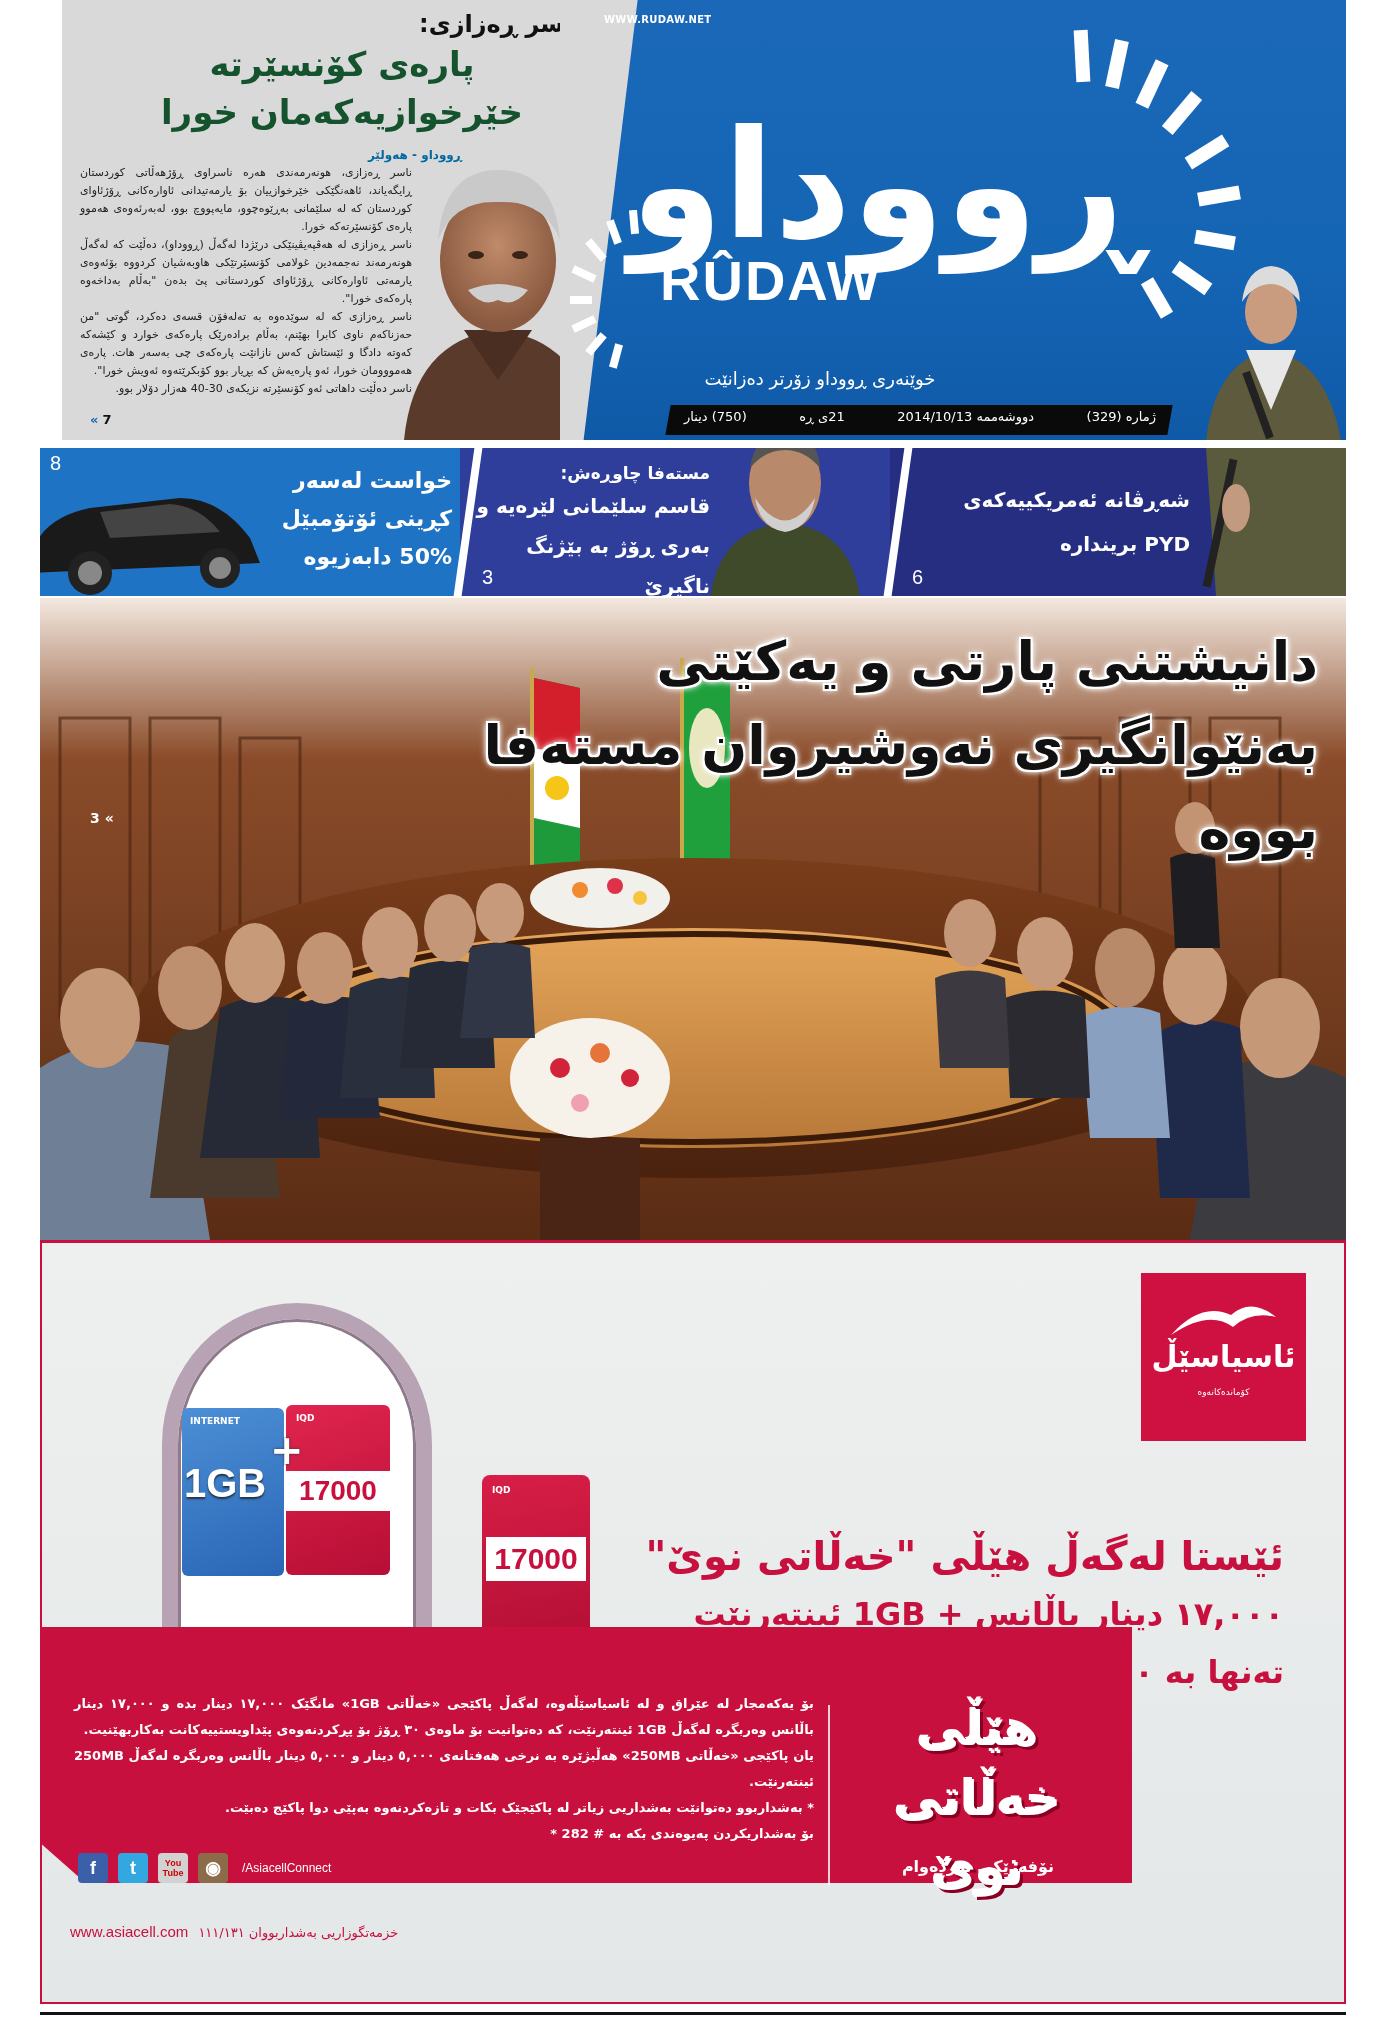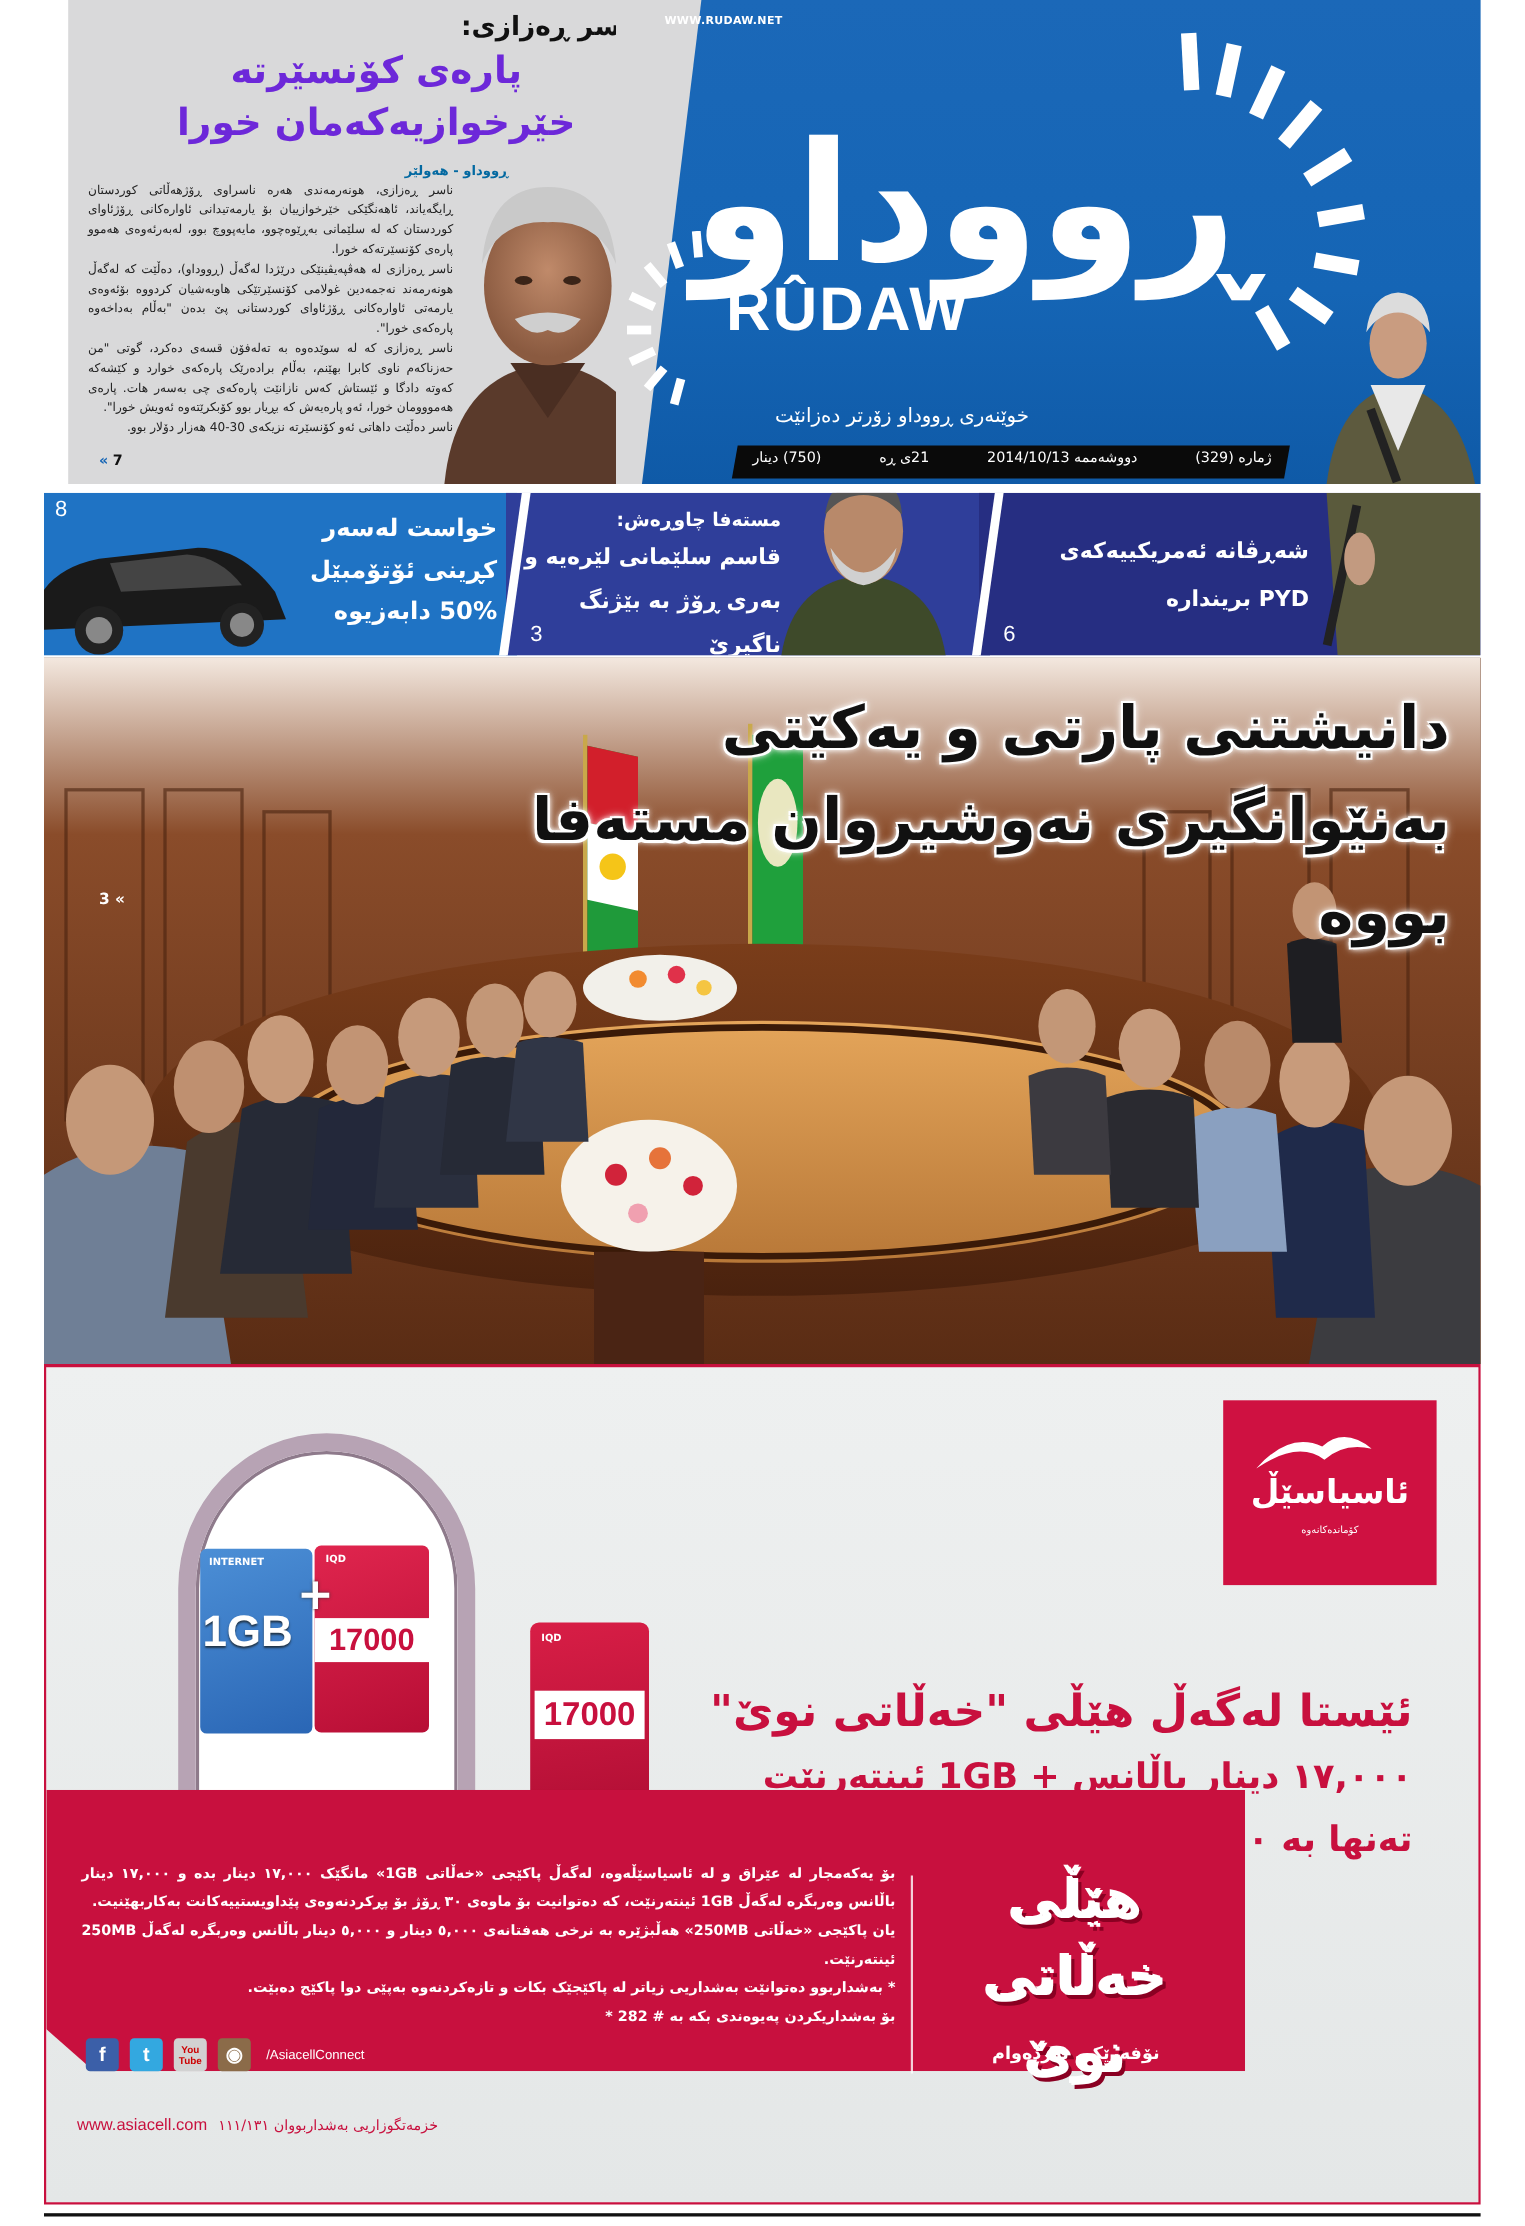--- a/index.html
+++ b/index.html
@@ -7,21 +7,21 @@
   body { font-family: "DejaVu Sans", sans-serif; position: relative; }
 
   .page { position: absolute; left: 40px; top: 0; width: 1306px; height: 2024px; background: #fff; }
 
   
   .top-left { position: absolute; left: 0; top: 0; width: 540px; height: 440px; background: #d9d9da; overflow: hidden; margin-left: 22px; }
   .top-right { position: absolute; left: 520px; top: 0; width: 786px; height: 440px; background: linear-gradient(180deg,#1b68b8 0%, #1565b5 60%, #0f5aa7 100%); overflow: hidden; }
   .top-right:before { content: ""; position: absolute; left: -60px; top: -10px; width: 110px; height: 470px; background: #d9d9da; transform: skewX(-7deg); }
 
   .byline-kicker { position: absolute; right: 20px; top: 10px; font-size: 24px; font-weight: bold; color: #111; direction: rtl; }
-  .headline-red { position: absolute; left: 60px; right: 40px; top: 40px; text-align: center; color: #6d28d9; font-size: 34px; font-weight: bold; line-height: 48px; direction: rtl; }
+  .headline-red { position: absolute; left: 60px; right: 40px; top: 40px; text-align: center; color: #14532d; font-size: 34px; font-weight: bold; line-height: 48px; direction: rtl; }
   .dateline { position: absolute; right: 140px; top: 148px; font-size: 12px; font-weight: bold; color: #0369a1; direction: rtl; }
   .article-body { position: absolute; left: 18px; top: 164px; width: 332px; font-size: 11px; line-height: 18px; color: #222; direction: rtl; text-align: justify; }
   .article-body p { margin-bottom: 0; }
   .ref-link { position: absolute; left: 28px; top: 412px; font-size: 13px; font-weight: bold; color: #1565b5; }
   .ref-link span.n { color: #111; margin-left: 4px; }
 
   .portrait { position: absolute; left: 322px; top: 140px; width: 228px; height: 300px; }
 
   .url { position: absolute; left: 44px; top: 14px; font-size: 10px; color: #fff; font-weight: bold; letter-spacing: .3px; }
   .logo-ar { position: absolute; left: 190px; top: 100px; width: 390px; height: 170px; color: #fff; font-size: 150px; font-weight: bold; line-height: 170px; direction: rtl; text-align: center; font-family: "DejaVu Sans", sans-serif; letter-spacing: -4px; }
@@ -43,21 +43,21 @@
   .teaser-pyd { left: 850px; width: 456px; background: #262e82; }
   .divider-slash { position: absolute; top: 448px; width: 8px; height: 148px; background: #fff; transform: skewX(-8deg); }
 
   
   .main-photo { position: absolute; left: 0; top: 598px; width: 1306px; height: 642px; overflow: hidden; background: linear-gradient(180deg,#6b3a1f 0%, #7d4322 30%, #8a4a24 60%, #6a3518 100%); }
   .main-headline { position: absolute; right: 28px; top: 22px; width: 900px; text-align: right; direction: rtl; color: #111; font-size: 54px; font-weight: bold; line-height: 84px; text-shadow: 0 0 6px #fff, 0 0 6px #fff, 0 0 10px #fff, 2px 2px 0 #fff, -2px -2px 0 #fff, 2px -2px 0 #fff, -2px 2px 0 #fff; }
   .photo-ref { position: absolute; left: 50px; top: 212px; color: #fff; font-size: 14px; font-weight: bold; }
 
   
   .ad { position: absolute; left: 0; top: 1240px; width: 1306px; height: 764px; background: linear-gradient(180deg,#eef0f0 0%, #e4e7e7 100%); border: 2px solid #c8103e; border-top: 3px solid #c8103e; overflow: hidden; }
-  .ad-logo { position: absolute; right: 38px; top: 30px; width: 194px; height: 168px; background: #cf1141; color: #fff; text-align: center; }
+  .ad-logo { position: absolute; right: 38px; top: 30px; width: 165px; height: 168px; background: #cf1141; color: #fff; text-align: center; }
   .ad-logo .brand { position: absolute; left: 0; right: 0; top: 66px; font-size: 30px; font-weight: bold; direction: rtl; }
   .ad-logo .sub { position: absolute; left: 0; right: 0; top: 114px; font-size: 9px; direction: rtl; }
   .ad-head { position: absolute; right: 60px; width: 700px; text-align: right; direction: rtl; color: #c8103e; font-weight: bold; }
   .ad-h1 { top: 290px; font-size: 40px; }
   .ad-h2 { top: 352px; font-size: 32px; }
   .ad-h3 { top: 410px; font-size: 32px; }
 
   .mirror { position: absolute; left: 120px; top: 60px; width: 270px; height: 470px; border-radius: 50% 50% 40% 40% / 30% 30% 20% 20%; border: 16px solid #b7a3b4; background: #fff; box-shadow: inset 0 0 0 3px #8e7a8b; }
   .card-blue { position: absolute; left: 140px; top: 165px; width: 102px; height: 168px; background: linear-gradient(160deg,#4c8fd6,#2a66b5); border-radius: 6px; color: #fff; }
   .card-red  { position: absolute; left: 244px; top: 162px; width: 104px; height: 170px; background: linear-gradient(160deg,#e0254e,#b70e35); border-radius: 6px; color: #fff; }

